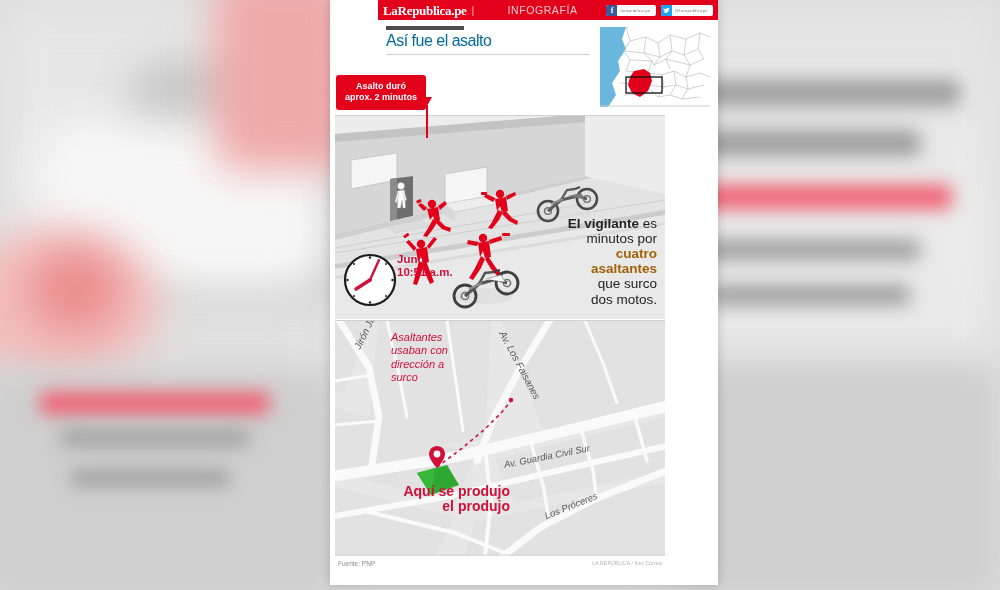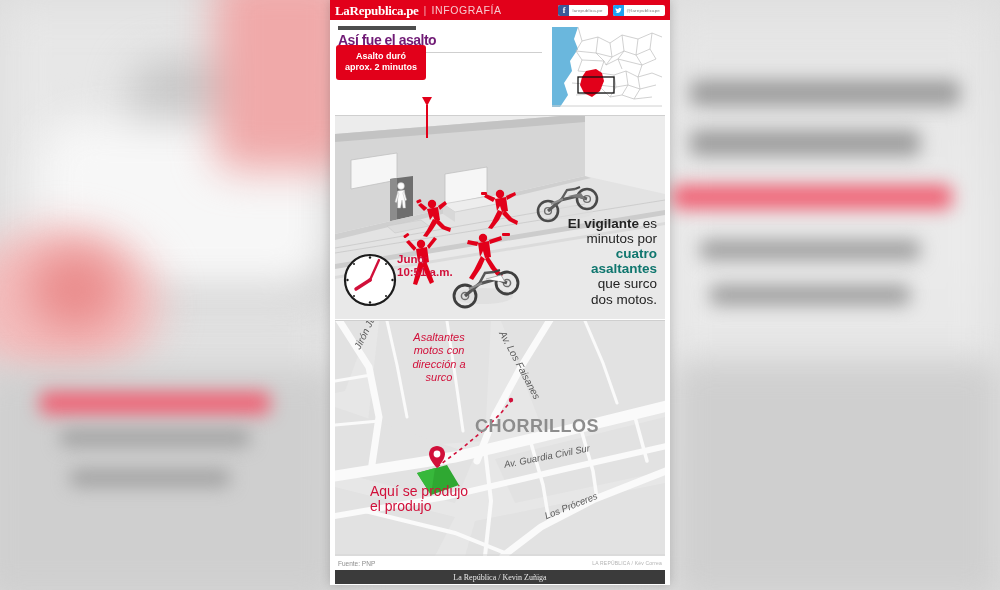--- a/index.html
+++ b/index.html
@@ -25,50 +25,50 @@
             border-radius:30px;}
   .bg-white1{left:40px;top:120px;width:290px;height:170px;background:#f7f7f7;
              border-radius:40px;}
   .bg-txt{position:absolute;filter:blur(9px);background:#9d9d9d;border-radius:6px;}
   .bg-txtred{position:absolute;filter:blur(9px);background:#ef5f72;border-radius:6px;}
   .bg-btm{position:absolute;filter:blur(16px);background:#cfcfcf;border-radius:20px;}
 
   
   #sheet{
     position:absolute;left:330px;top:0;width:340px;height:585px;
-    background:#ffffff;box-shadow:0 0 10px rgba(0,0,0,.20);
+    background:#ffffff;box-shadow:0 0 10px rgba(0,0,0,.20);padding-left:48px;
   }
 
   
   .masthead{height:20px;background:#e2001a;display:flex;align-items:center;
             padding:0 5px;position:relative;}
   .mast-logo{color:#fff;font-family:"Liberation Serif",serif;font-weight:bold;
              font-size:13px;letter-spacing:-.3px;line-height:1;}
   .mast-sep{color:#f4a3ae;font-size:11px;margin:0 5px;font-weight:300;}
-  .mast-word{color:#f7c9cf;font-size:10.5px;letter-spacing:.6px;}
+  .mast-word{color:#f7c9cf;font-size:10.5px;letter-spacing:.6px;margin-left:28px;}
   .soc{margin-left:auto;display:flex;gap:5px;align-items:center;}
   .socbtn{display:flex;align-items:center;background:#ffffff;border-radius:2px;
           height:11px;padding-right:5px;overflow:hidden;}
   .socicon{width:11px;height:11px;display:flex;align-items:center;
            justify-content:center;color:#fff;font-size:8px;font-weight:bold;
            font-family:"Liberation Serif",serif;}
   .fb .socicon{background:#3b5998;}
   .tw .socicon{background:#1da1f2;font-size:7px;}
   .soctxt{font-size:4.4px;color:#7b7b7b;padding-left:3px;letter-spacing:.2px;
           white-space:nowrap;}
 
   
   .titlezone{padding:6px 8px 0 8px;position:relative;}
   .tickline{width:78px;height:4px;background:#4d4d4d;margin-bottom:3px;}
-  .headline{font-size:14px;font-weight:bold;color:#701a75;letter-spacing:-.5px;
+  .headline{font-size:16px;font-weight:normal;color:#0369a1;letter-spacing:-.5px;
             line-height:1;}
   .headrule{height:1px;background:#cfcfcf;margin-top:5px;width:204px;}
 
   
-  .callout{position:absolute;left:6px;top:45px;background:#e2001a;color:#fff;
+  .callout{position:absolute;left:6px;top:75px;background:#e2001a;color:#fff;
            font-weight:bold;font-size:9px;line-height:1.25;text-align:center;
            padding:6px 9px;border-radius:3px;z-index:6;}
   .callout .cline{white-space:nowrap;}
   .calltail{position:absolute;left:92px;top:97px;width:0;height:0;
             border-left:5px solid transparent;border-right:5px solid transparent;
             border-top:9px solid #e2001a;z-index:6;}
   .callstem{position:absolute;left:96px;top:105px;width:2px;height:33px;
             background:#e2001a;z-index:5;}
 
   
@@ -78,21 +78,21 @@
 
   
   .illus{position:absolute;left:5px;top:115px;width:330px;height:203px;
          background:#e9e9e9;overflow:hidden;border-top:1px solid #cfcfcf;}
   .illus svg{display:block;}
   .ilines{position:absolute;left:0;top:0;}
 
   .vigtext{position:absolute;right:8px;top:100px;width:118px;text-align:right;
            font-size:13.5px;line-height:1.12;color:#232323;}
   .vigtext b{font-weight:bold;}
-  .vigred{color:#0f766e;font-weight:bold;margin-left:44px;}
+  .vigred{color:#a16207;font-weight:bold;margin-left:44px;}
 
   .horatxt{position:absolute;left:62px;top:137px;color:#d1103a;font-weight:bold;
            font-size:11.5px;line-height:1.15;}
 
   
   .mappanel{position:absolute;left:5px;top:320px;width:330px;height:235px;
             background:#e6e6e6;overflow:hidden;border-top:1px solid #cfcfcf;}
   .mappanel svg{display:block;}
 
   .maplabel{position:absolute;font-style:italic;color:#5a5a5a;white-space:nowrap;}
@@ -100,26 +100,26 @@
             transform-origin:left top;}
   .lbl-faisanes{left:172px;top:8px;font-size:10px;transform:rotate(62deg);
                 transform-origin:left top;}
   .lbl-guardia{left:168px;top:138px;font-size:9.5px;transform:rotate(-11deg);
                transform-origin:left top;}
   .lbl-proceres{left:208px;top:190px;font-size:9.5px;transform:rotate(-22deg);
                 transform-origin:left top;}
   .lbl-chorrillos{position:absolute;left:140px;top:95px;font-size:18px;
                   font-weight:bold;color:#8d8d8d;letter-spacing:.5px;}
 
-  .huyen{position:absolute;left:56px;top:10px;width:96px;text-align:center;
+  .huyen{position:absolute;left:56px;top:10px;width:96px;text-align:left;
          color:#d1103a;font-style:italic;font-size:11px;line-height:1.22;}
   .addr{position:absolute;left:50px;top:88px;width:96px;text-align:right;
         color:#d1103a;font-weight:bold;font-size:11px;line-height:1.18;}
-  .aqui{position:absolute;left:35px;top:163px;width:140px;text-align:left;
-        color:#d1103a;font-weight:normal;font-size:14px;line-height:1.1;}
+  .aqui{position:absolute;left:35px;top:163px;width:140px;text-align:right;
+        color:#d1103a;font-weight:bold;font-size:14px;line-height:1.1;}
 
   .pin{position:absolute;left:94px;top:125px;width:16px;height:22px;}
 
   
   .srcstrip{position:absolute;left:5px;top:557px;width:330px;height:12px;
             display:flex;align-items:center;justify-content:space-between;
             padding:0 3px;box-sizing:border-box;}
   .src-left{font-size:6.5px;color:#8d8d8d;}
   .src-right{font-size:5px;color:#b2b2b2;letter-spacing:.2px;}
 
@@ -391,25 +391,24 @@
       <path d="M102 146 L126 128 L150 108 L166 92 L176 80" fill="none" stroke="#d1103a" stroke-width="1.6" stroke-dasharray="3.5 3.5"></path>
       <circle cx="176" cy="79" r="2.2" fill="#d1103a"></circle>
 
       <line x1="0" y1="234" x2="330" y2="234" stroke="#d4d4d4" stroke-width="1"></line>
     </svg>
 
     <div class="maplabel lbl-juno">Jirón Juno</div>
     <div class="maplabel lbl-faisanes">Av. Los Faisanes</div>
     <div class="maplabel lbl-guardia">Av. Guardia Civil Sur</div>
     <div class="maplabel lbl-proceres">Los Próceres</div>
-    <div class="lbl-chorrillos">CHORRILLOS</div>
 
     <div class="huyen">
       <div>Asaltantes</div>
-      <div>motos con</div>
+      <div>usaban con</div>
       <div>dirección a</div>
       <div>surco</div>
     </div>
 
 
     <div class="pin">
       <svg width="16" height="22" viewBox="0 0 16 22">
         <path d="M8 0 C3.6 0 0 3.6 0 8 c0 6 8 14 8 14 s8-8 8-14 c0-4.4-3.6-8-8-8 z" fill="#d1103a"></path>
         <circle cx="8" cy="8" r="3.4" fill="#ffffff"></circle>
       </svg>
@@ -419,16 +418,13 @@
       <div>Aquí se produjo</div>
       <div>el produjo</div>
     </div>
   </div>
 
   <div class="srcstrip">
     <span class="src-left">Fuente: PNP</span>
     <span class="src-right">LA REPÚBLICA / Kév Correa</span>
   </div>
 
-  <div class="footbar">
-    <span>La República / Kevin Zuñiga</span>
-  </div>
 </div>
 
 </body></html>

